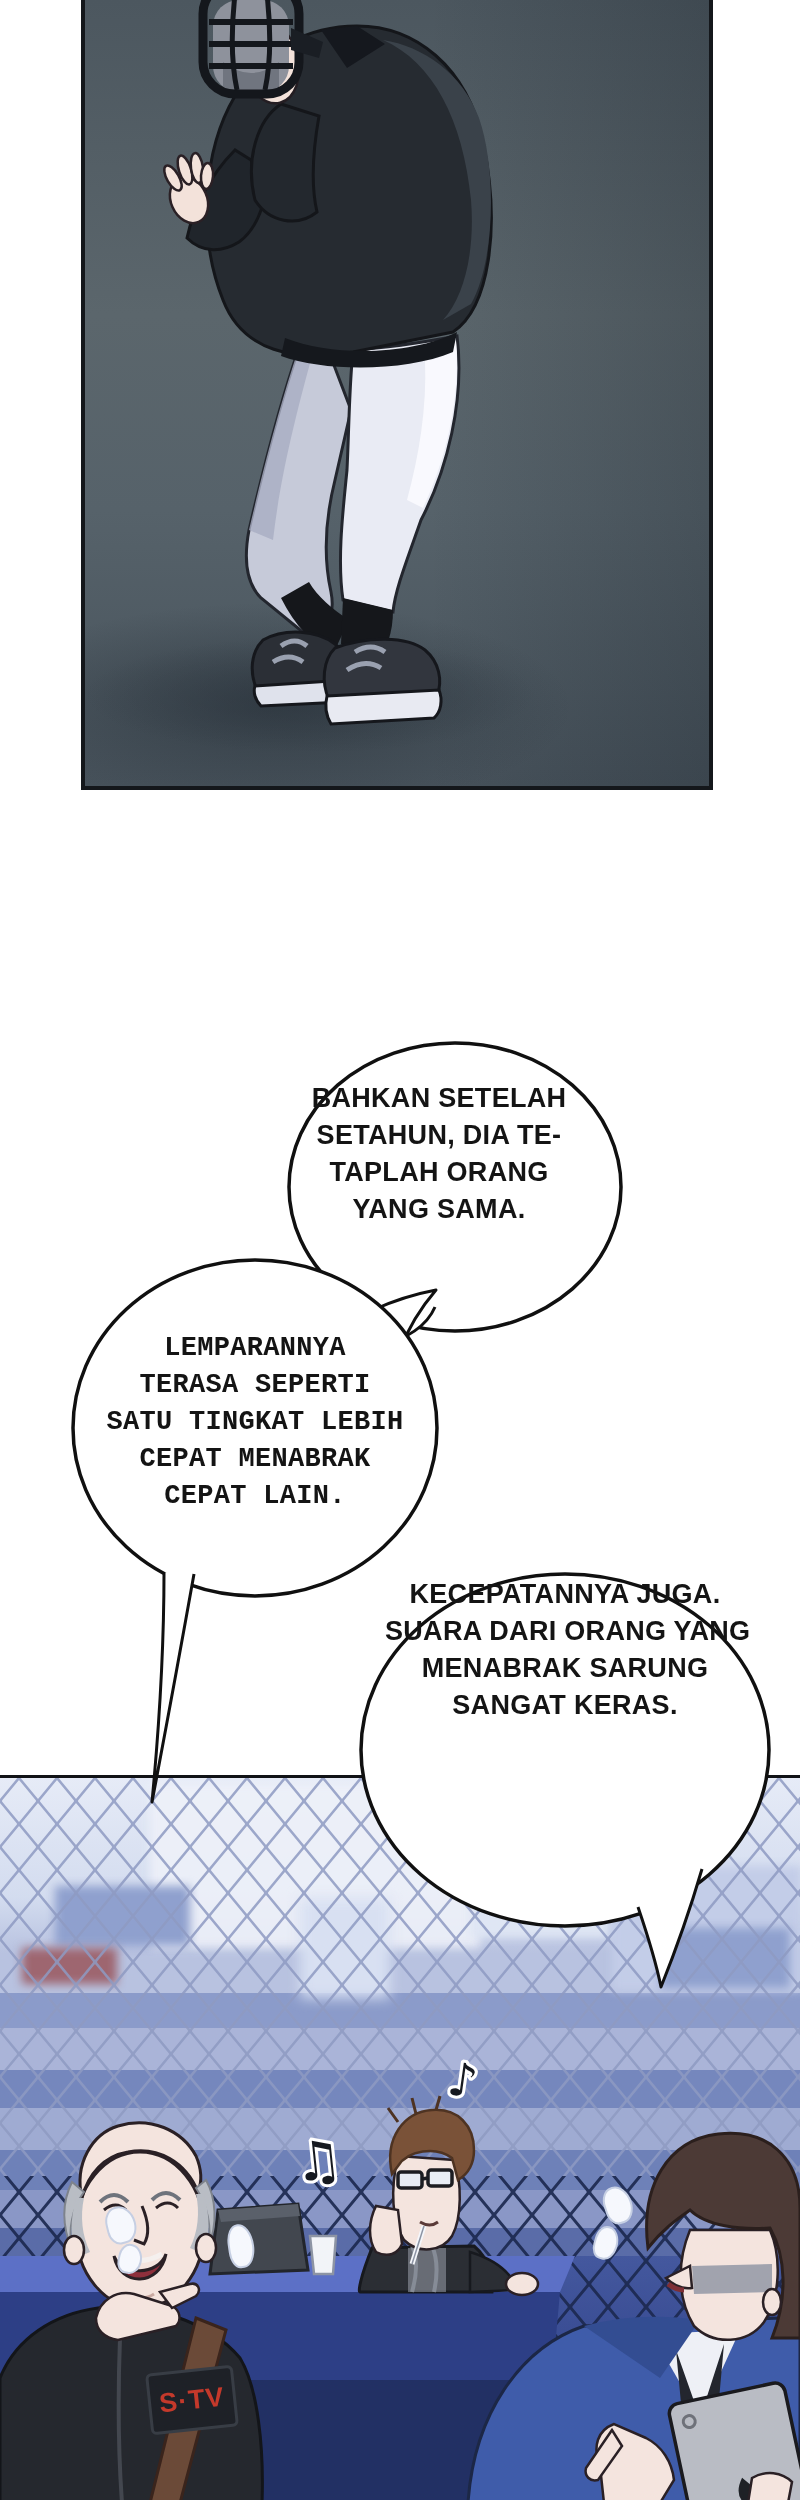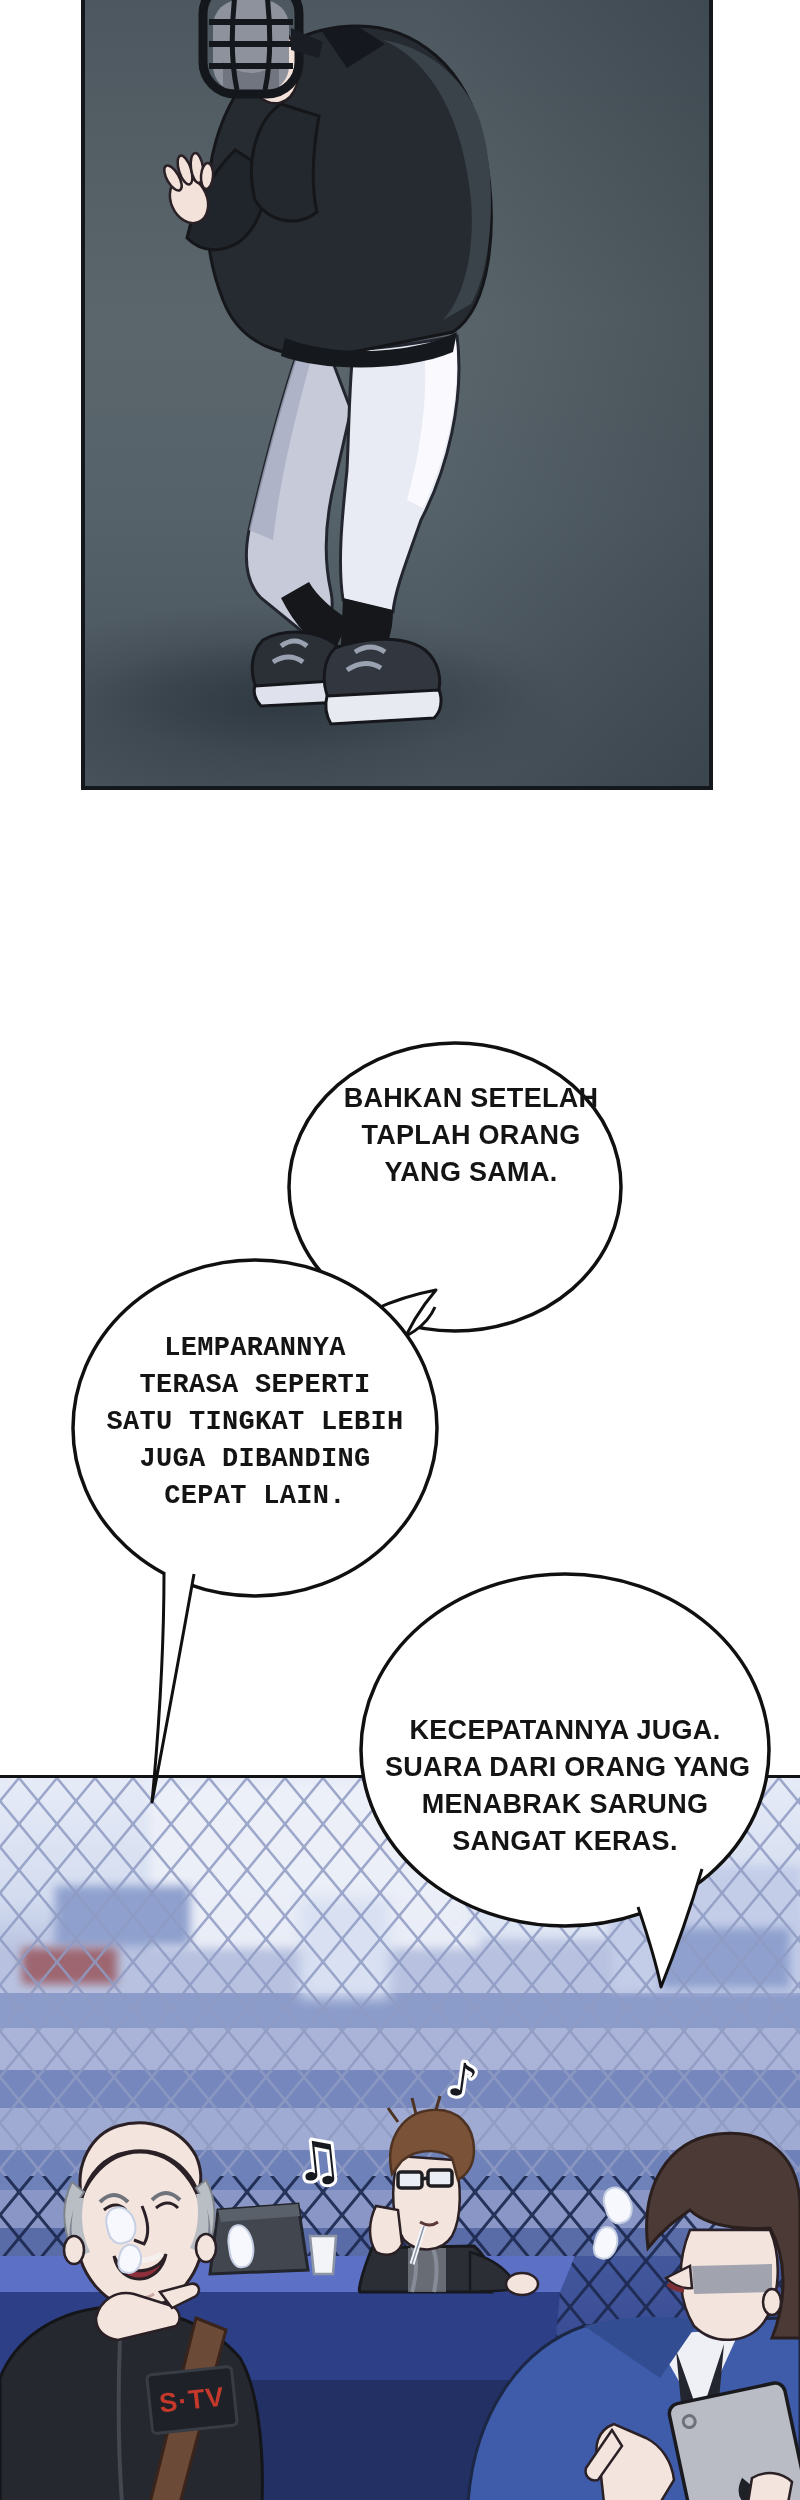--- a/index.html
+++ b/index.html
@@ -252,43 +252,44 @@
 
     <div id="stv-patch">
       <span>S·TV</span>
     </div>
   </div>
 
   <svg class="bubble-svg" style="left:285px;top:1039px;" width="370" height="316" viewBox="0 0 370 316">
     <ellipse cx="170" cy="148" rx="166" ry="144" fill="#ffffff" stroke="#101010" stroke-width="3.5"></ellipse>
     <path d="M112 272 Q106 294 92 308 Q138 296 150 268" fill="#ffffff" stroke="#101010" stroke-width="3" stroke-linejoin="round"></path>
   </svg>
-  <div class="bubble-text" style="left:316px;top:1080px;width:310px;">
+  <div class="bubble-text" style="left:284px;top:1080px;width:310px;">
     <span>BAHKAN SETELAH</span>
+    <span>SETAHUN, DIA TE-</span>
     <span>TAPLAH ORANG</span>
     <span>YANG SAMA.</span>
   </div>
 
   <svg class="bubble-svg" style="left:68px;top:1256px;" width="390" height="556" viewBox="0 0 390 556">
     <path d="M305 54 Q336 40 368 34 Q344 62 332 94" fill="#ffffff" stroke="#101010" stroke-width="3" stroke-linejoin="round"></path>
     <ellipse cx="187" cy="172" rx="182" ry="168" fill="#ffffff" stroke="#101010" stroke-width="3.5"></ellipse>
     <path d="M96 316 Q96 420 84 546 Q106 430 126 318" fill="#ffffff" stroke="#101010" stroke-width="3" stroke-linejoin="round"></path>
   </svg>
   <div class="bubble-text" style="left:90px;top:1330px;width:330px;font-family:Liberation Mono, monospace;">
     <span>LEMPARANNYA</span>
     <span>TERASA SEPERTI</span>
     <span>SATU TINGKAT LEBIH</span>
-    <span>JUGA DIBANDING</span>
+    <span>CEPAT MENABRAK</span>
     <span>CEPAT LAIN.</span>
   </div>
 
   <svg class="bubble-svg" style="left:355px;top:1565px;" width="440" height="440" viewBox="0 0 440 440">
     <ellipse cx="210" cy="185" rx="204" ry="176" fill="#ffffff" stroke="#101010" stroke-width="3.5"></ellipse>
     <path d="M283 342 Q300 392 306 422 Q330 362 347 304" fill="#ffffff" stroke="#101010" stroke-width="3" stroke-linejoin="round"></path>
   </svg>
-  <div class="bubble-text" style="left:385px;top:1712px;width:360px;text-align:center;">
+  <div class="bubble-text" style="left:385px;top:1576px;width:360px;text-align:center;">
     <span>KECEPATANNYA JUGA.</span>
     <span>SUARA DARI ORANG YANG</span>
     <span>MENABRAK SARUNG</span>
     <span>SANGAT KERAS.</span>
   </div>
 
 </div>
 
 </body></html>

